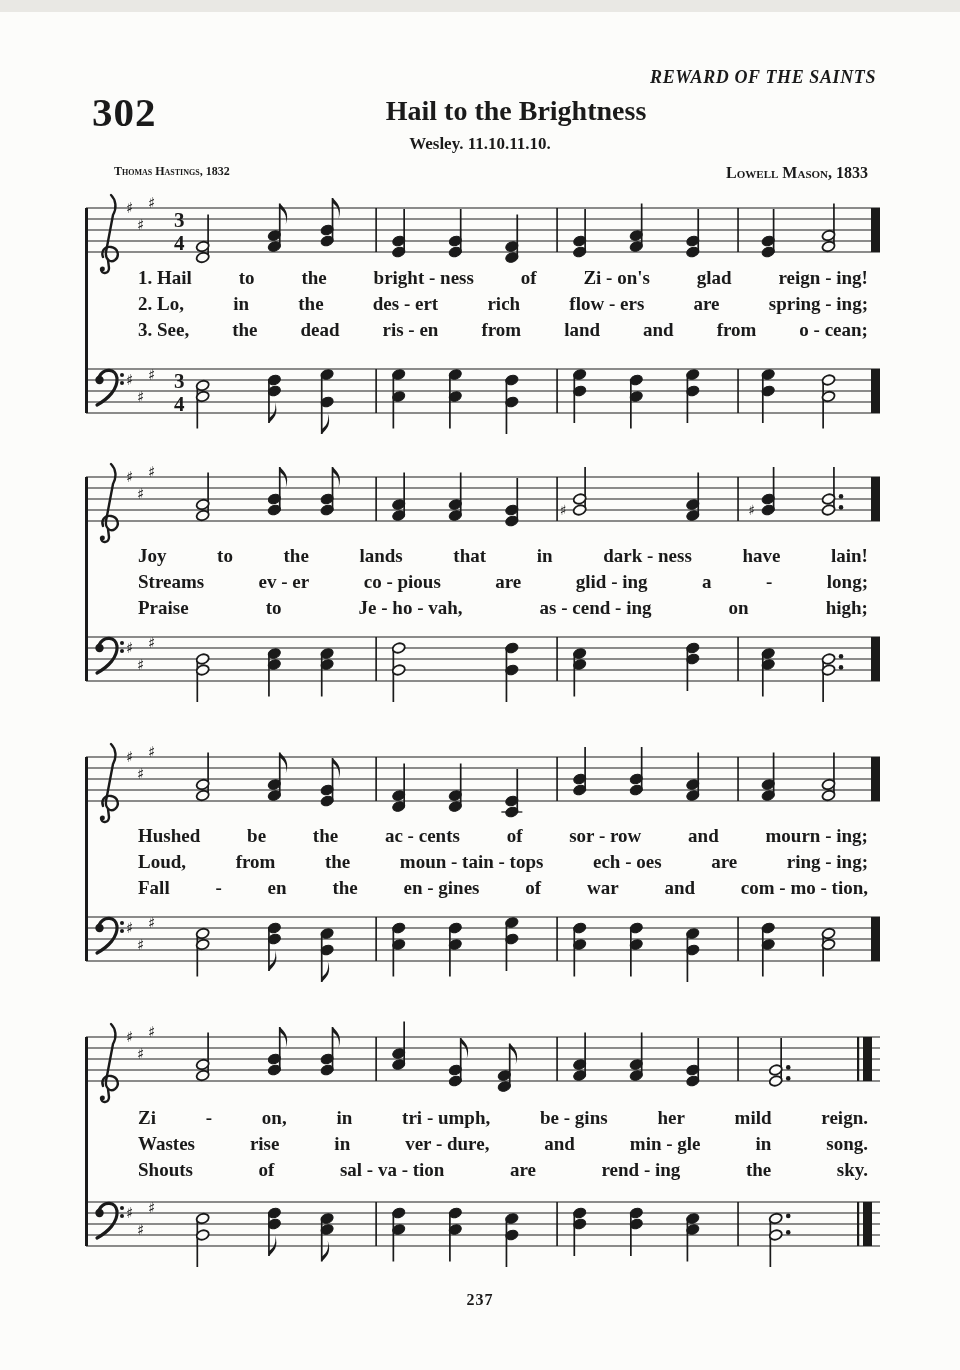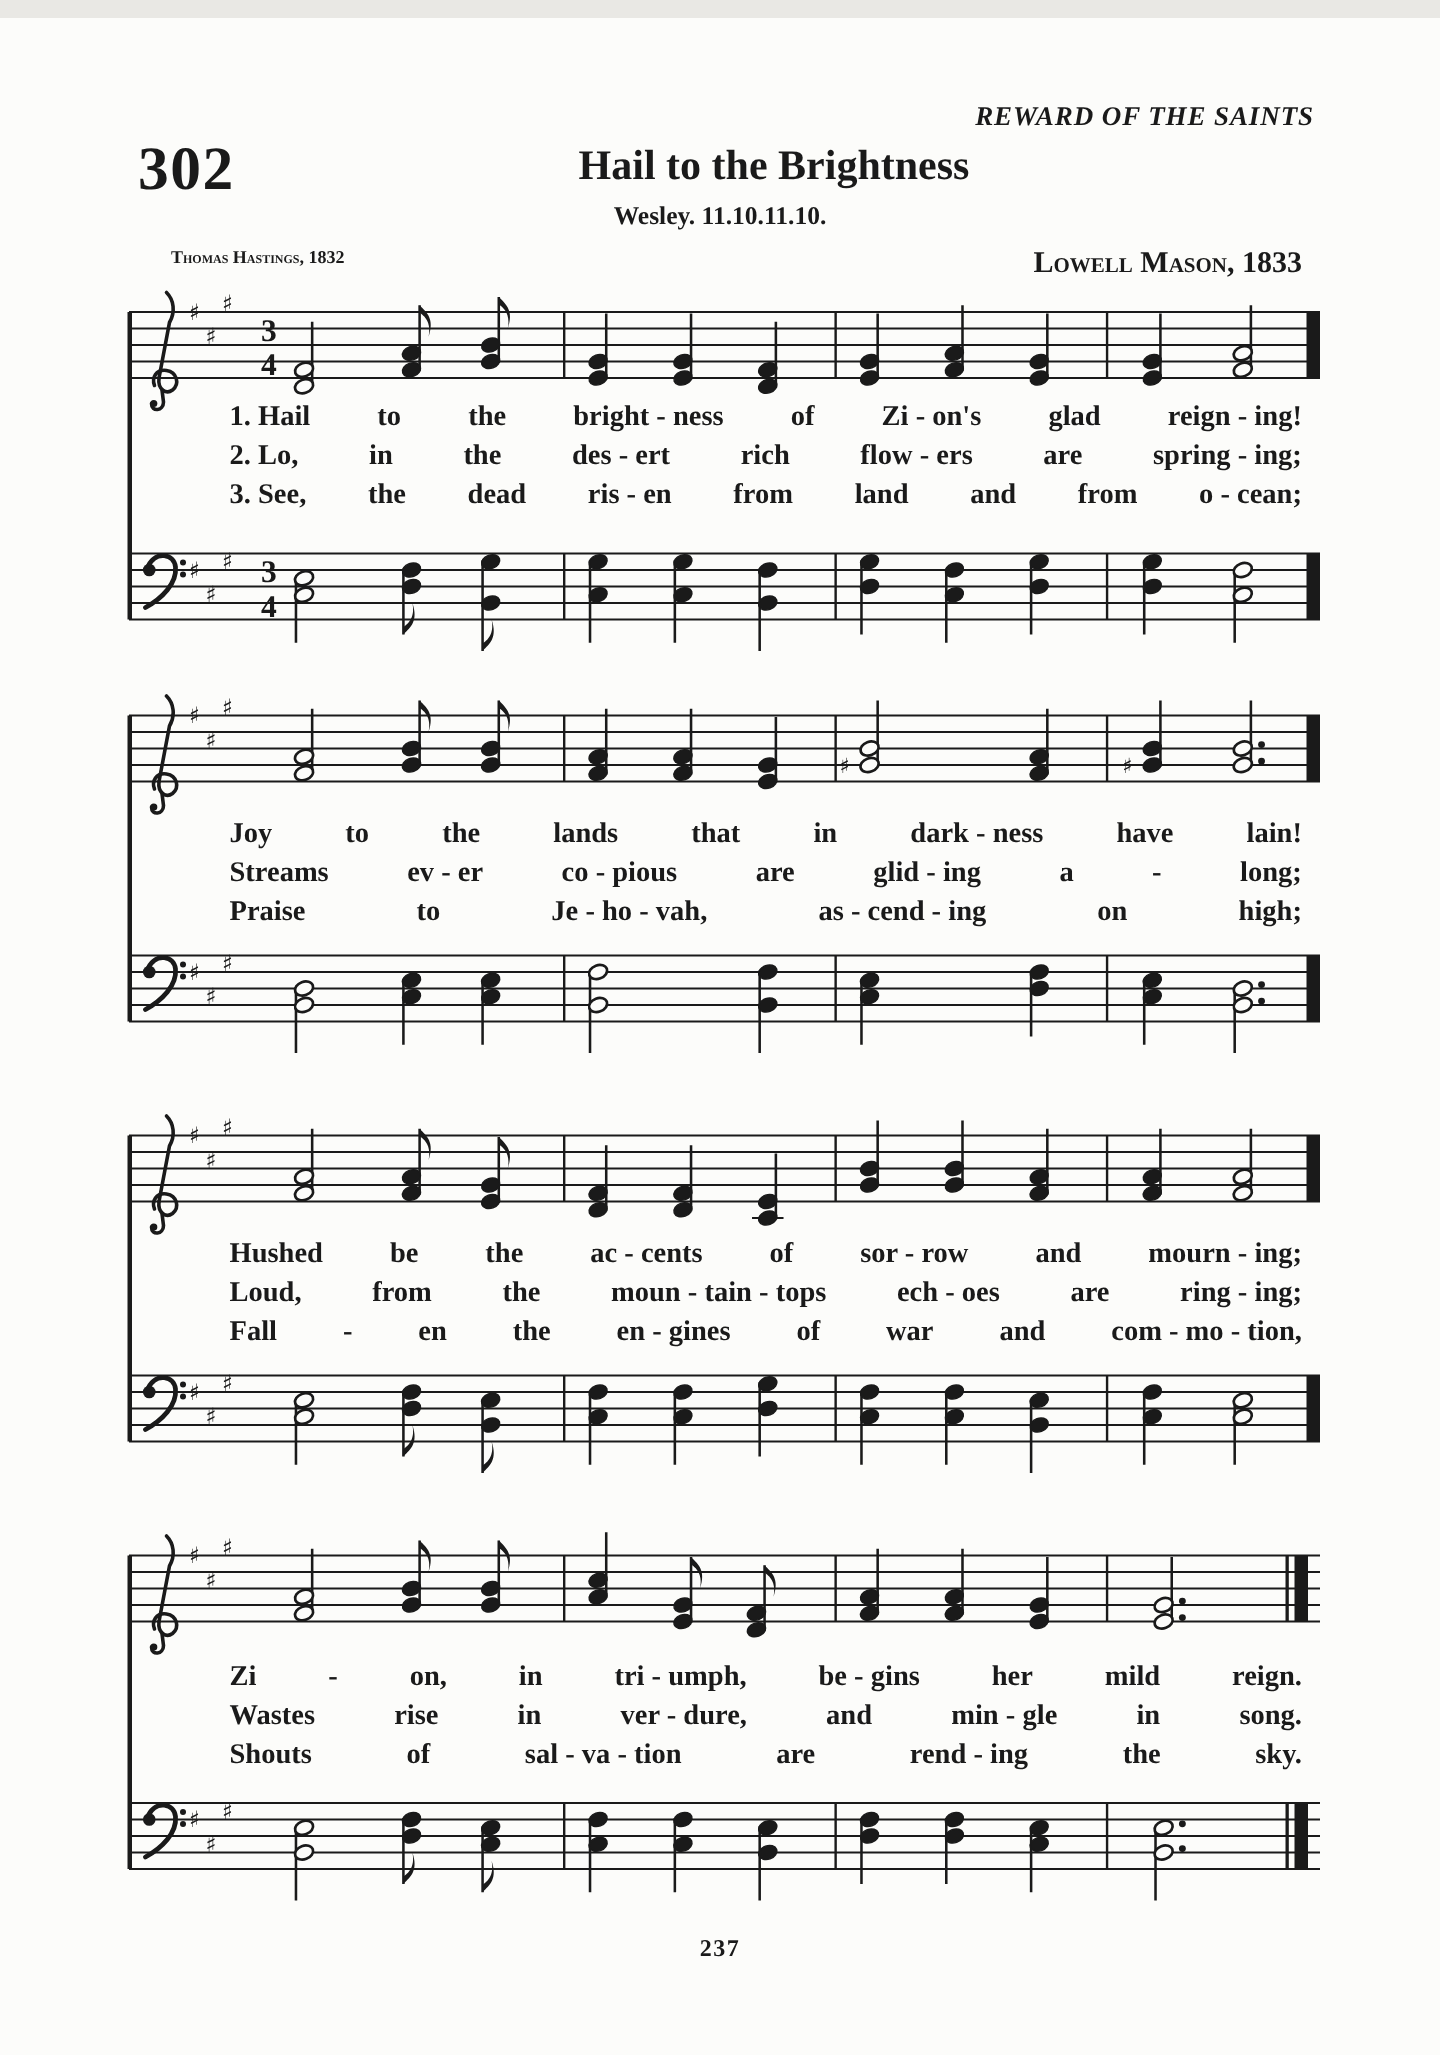--- a/index.html
+++ b/index.html
@@ -4,25 +4,25 @@
 <style>
   html,body{margin:0;padding:0;background:#e9e8e4;}
   .page{position:relative;width:960px;height:1370px;margin:12px auto;background:#fcfcfa;
         font-family:"Liberation Serif",serif;color:#1a1a1a;overflow:hidden;}
   .running-head{position:absolute;top:55px;right:84px;font-style:italic;font-weight:bold;
         font-size:18px;letter-spacing:0.6px;}
   .hymn-number{position:absolute;top:76px;left:92px;font-size:41px;font-weight:bold;letter-spacing:1px;}
   .title{position:absolute;top:83px;left:0;width:100%;text-align:center;font-size:28px;font-weight:bold;padding-left:36px;}
   .meter{position:absolute;top:122px;left:0;width:100%;text-align:center;font-size:17px;font-weight:bold;}
   .author{position:absolute;top:152px;left:114px;font-variant:small-caps;font-weight:bold;font-size:12px;}
-  .composer{position:absolute;top:152px;right:92px;font-variant:small-caps;font-weight:bold;font-size:20px;}
+  .composer{position:absolute;top:152px;right:92px;font-variant:small-caps;font-weight:bold;font-size:16px;}
   .staff-svg{position:absolute;left:86px;width:794px;height:104px;}
   .connector{position:absolute;left:85px;width:3px;background:#1a1a1a;}
   .lyric-line{position:absolute;left:86px;width:794px;box-sizing:border-box;
-        padding-left:67px;padding-right:12px;display:flex;justify-content:space-between;
+        padding-left:52px;padding-right:12px;display:flex;justify-content:space-between;
         font-size:19px;font-weight:bold;line-height:1.1;white-space:nowrap;}
   .page-number{position:absolute;top:1279px;left:0;width:100%;text-align:center;
         font-size:16px;font-weight:bold;letter-spacing:1px;}
   .scan-artifact{position:absolute;top:1364px;left:62px;width:470px;height:2px;background:#4a4a4a;}
   .scan-artifact2{position:absolute;top:1365px;left:532px;width:360px;height:1px;background:#b9b7b2;}
 </style>
 </head>
 <body>
 
 <div class="page">

